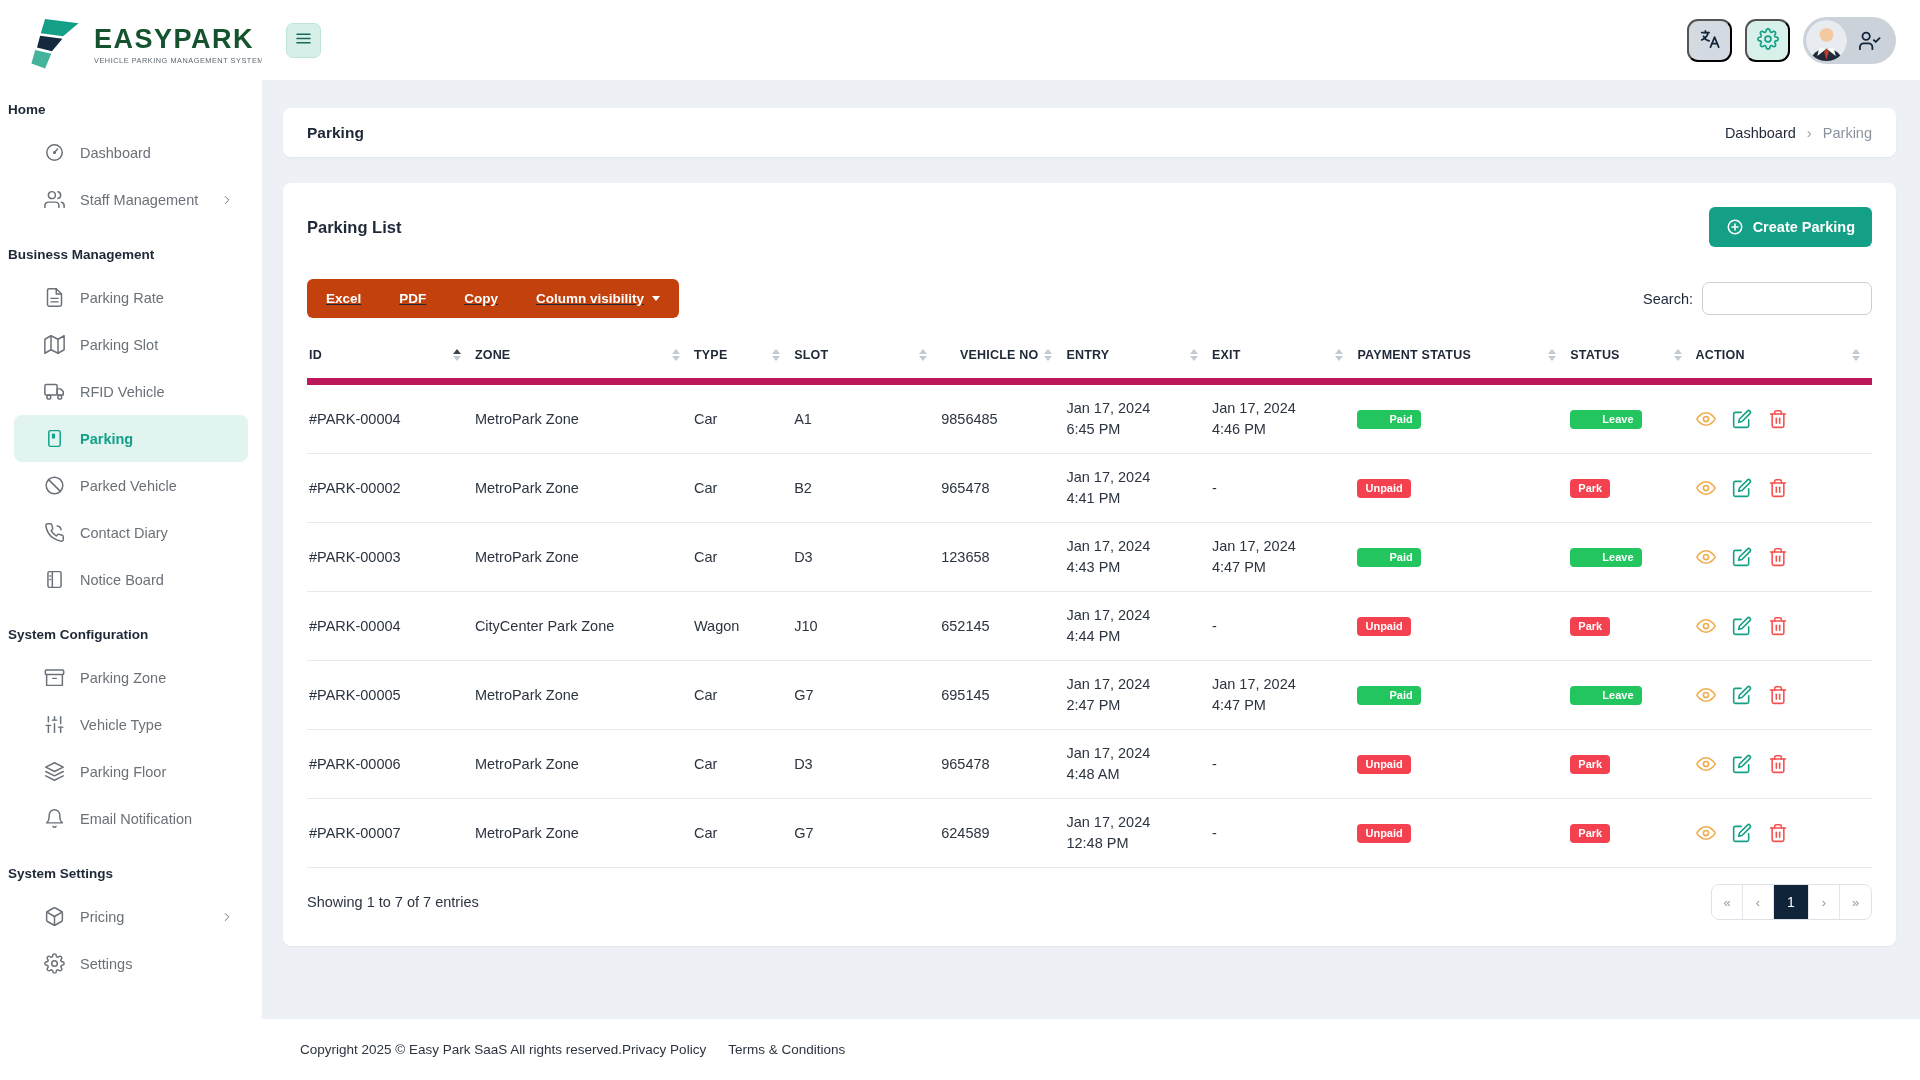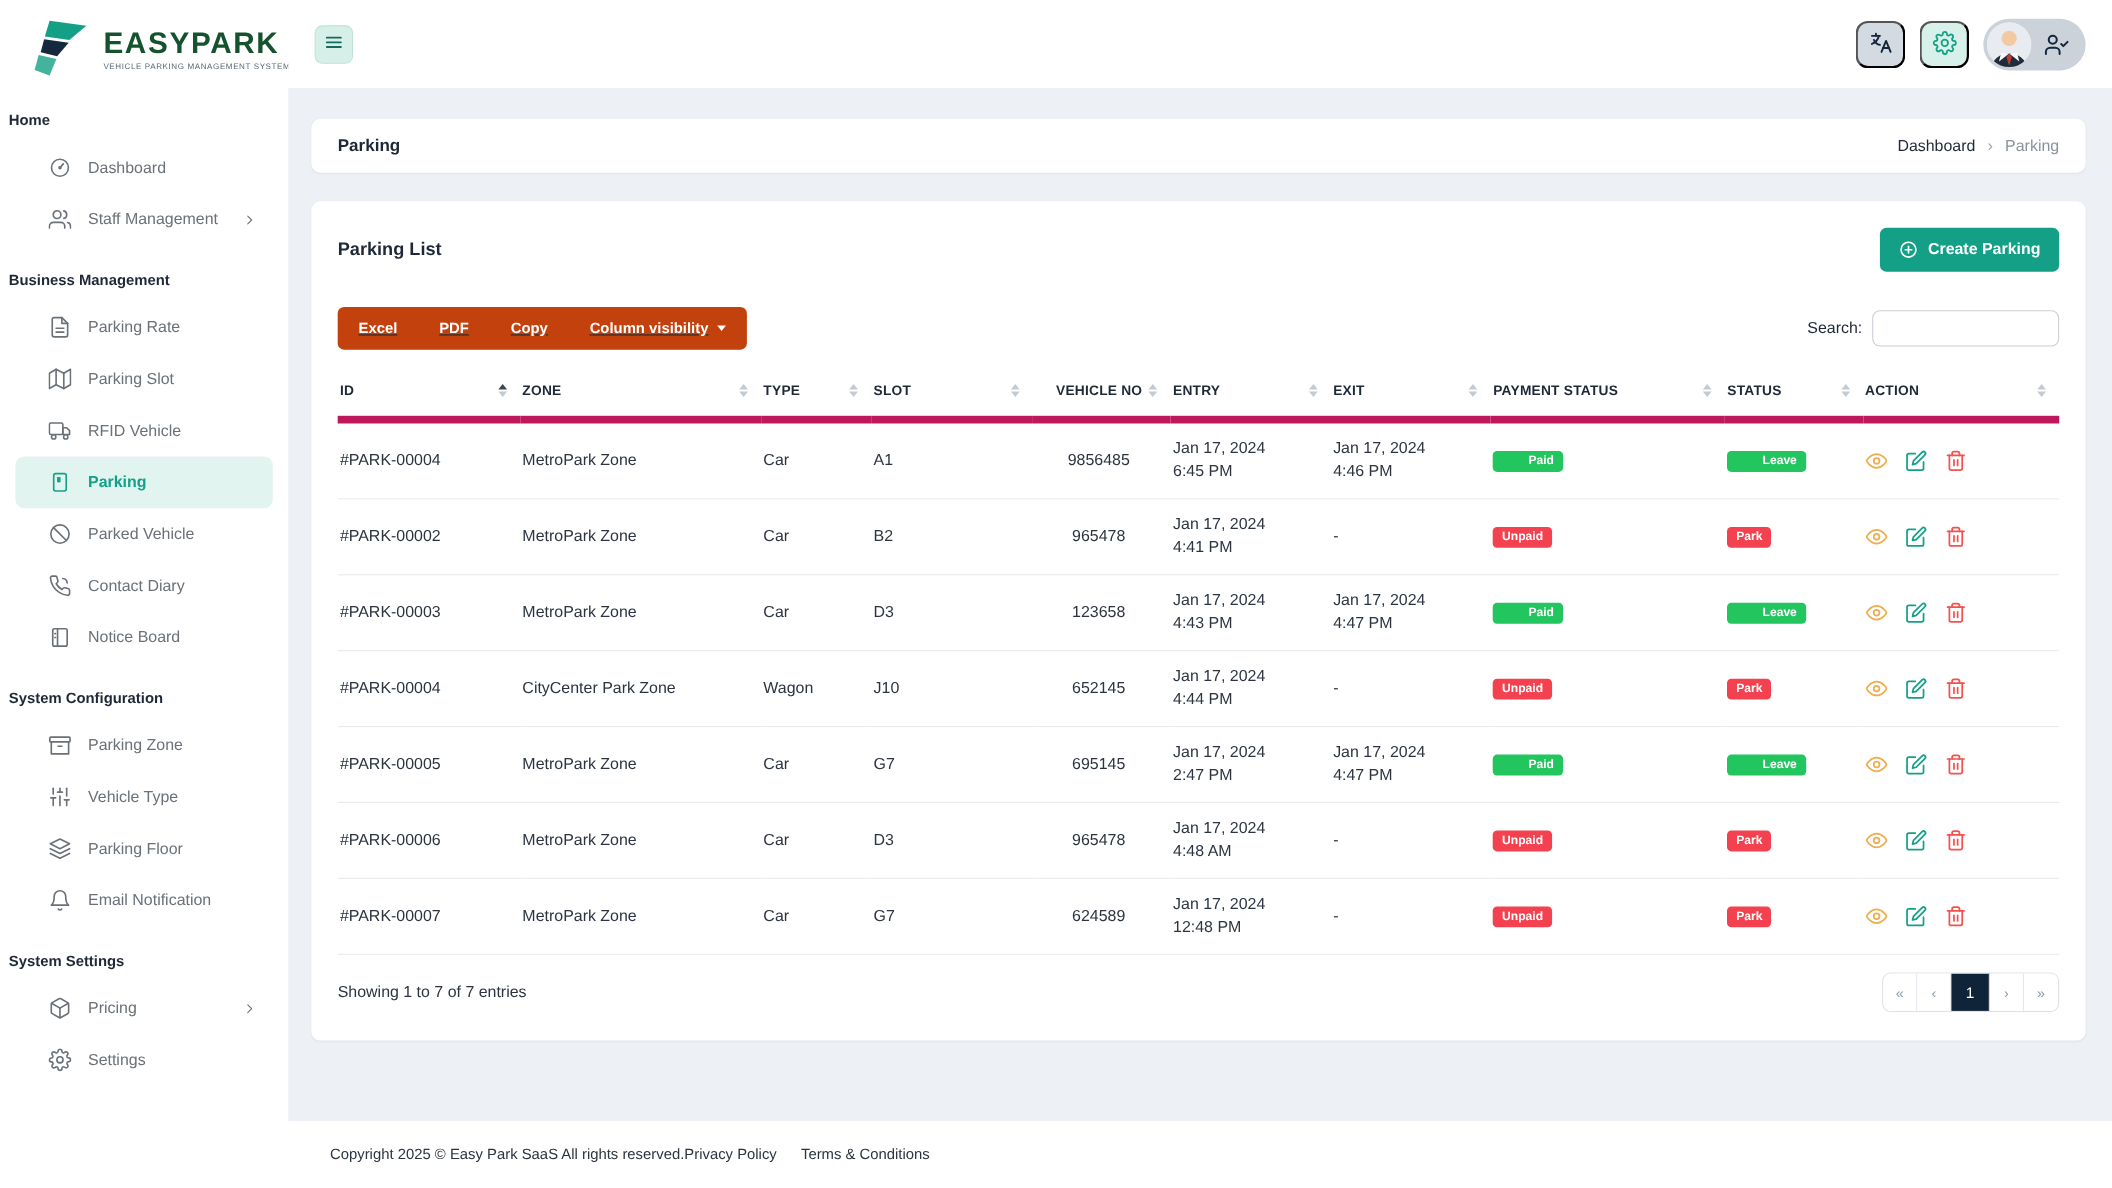--- a/index.html
+++ b/index.html
@@ -64,21 +64,21 @@
   table { width:100%; border-collapse:collapse; table-layout:fixed; }
   thead th { text-align:left; font-size:12.5px; font-weight:700; color:#1e2837; letter-spacing:.2px; padding:10px 8px 16px 2px; border-bottom:7px solid #be185d; cursor:pointer; }
   thead th .th-inner { display:flex; align-items:center; justify-content:space-between; gap:6px; }
   thead th.al-right .th-inner { justify-content:flex-end; }
   .sorter { display:inline-flex; flex-direction:column; gap:2px; flex-shrink:0; margin-right:4px; }
   .sorter i { width:0; height:0; border-left:4px solid transparent; border-right:4px solid transparent; display:block; }
   .sorter .up { border-bottom:5px solid #c3cad1; }
   .sorter .down { border-top:5px solid #c3cad1; }
   .sorter.asc .up { border-bottom-color:#3c4653; }
   tbody td { font-size:14.5px; color:#2b3440; padding:13px 8px 13px 2px; border-bottom:1px solid #e8ebee; vertical-align:middle; height:68px; }
-  td.al-right { text-align:center; }
+  td.al-right { text-align:left; }
   .dt2 { line-height:21px; }
   .badge { display:inline-block; color:#fff; font-size:11px; font-weight:700; padding:4px 8px; border-radius:4px; line-height:1; }
   .badge-green { background:#22c55e;padding-left:32px; }
   .badge-red { background:#f4414f; }
   .actions { display:flex; align-items:center; gap:16px; }
   .act-btn { width:20px; height:20px; display:flex; cursor:pointer; background:none; border:none; padding:0; }
   .act-btn svg { width:20px; height:20px; }
   .act-view { color:#f0ad4e; }
   .act-edit { color:#14a086; }
   .act-delete { color:#f4514f; }

